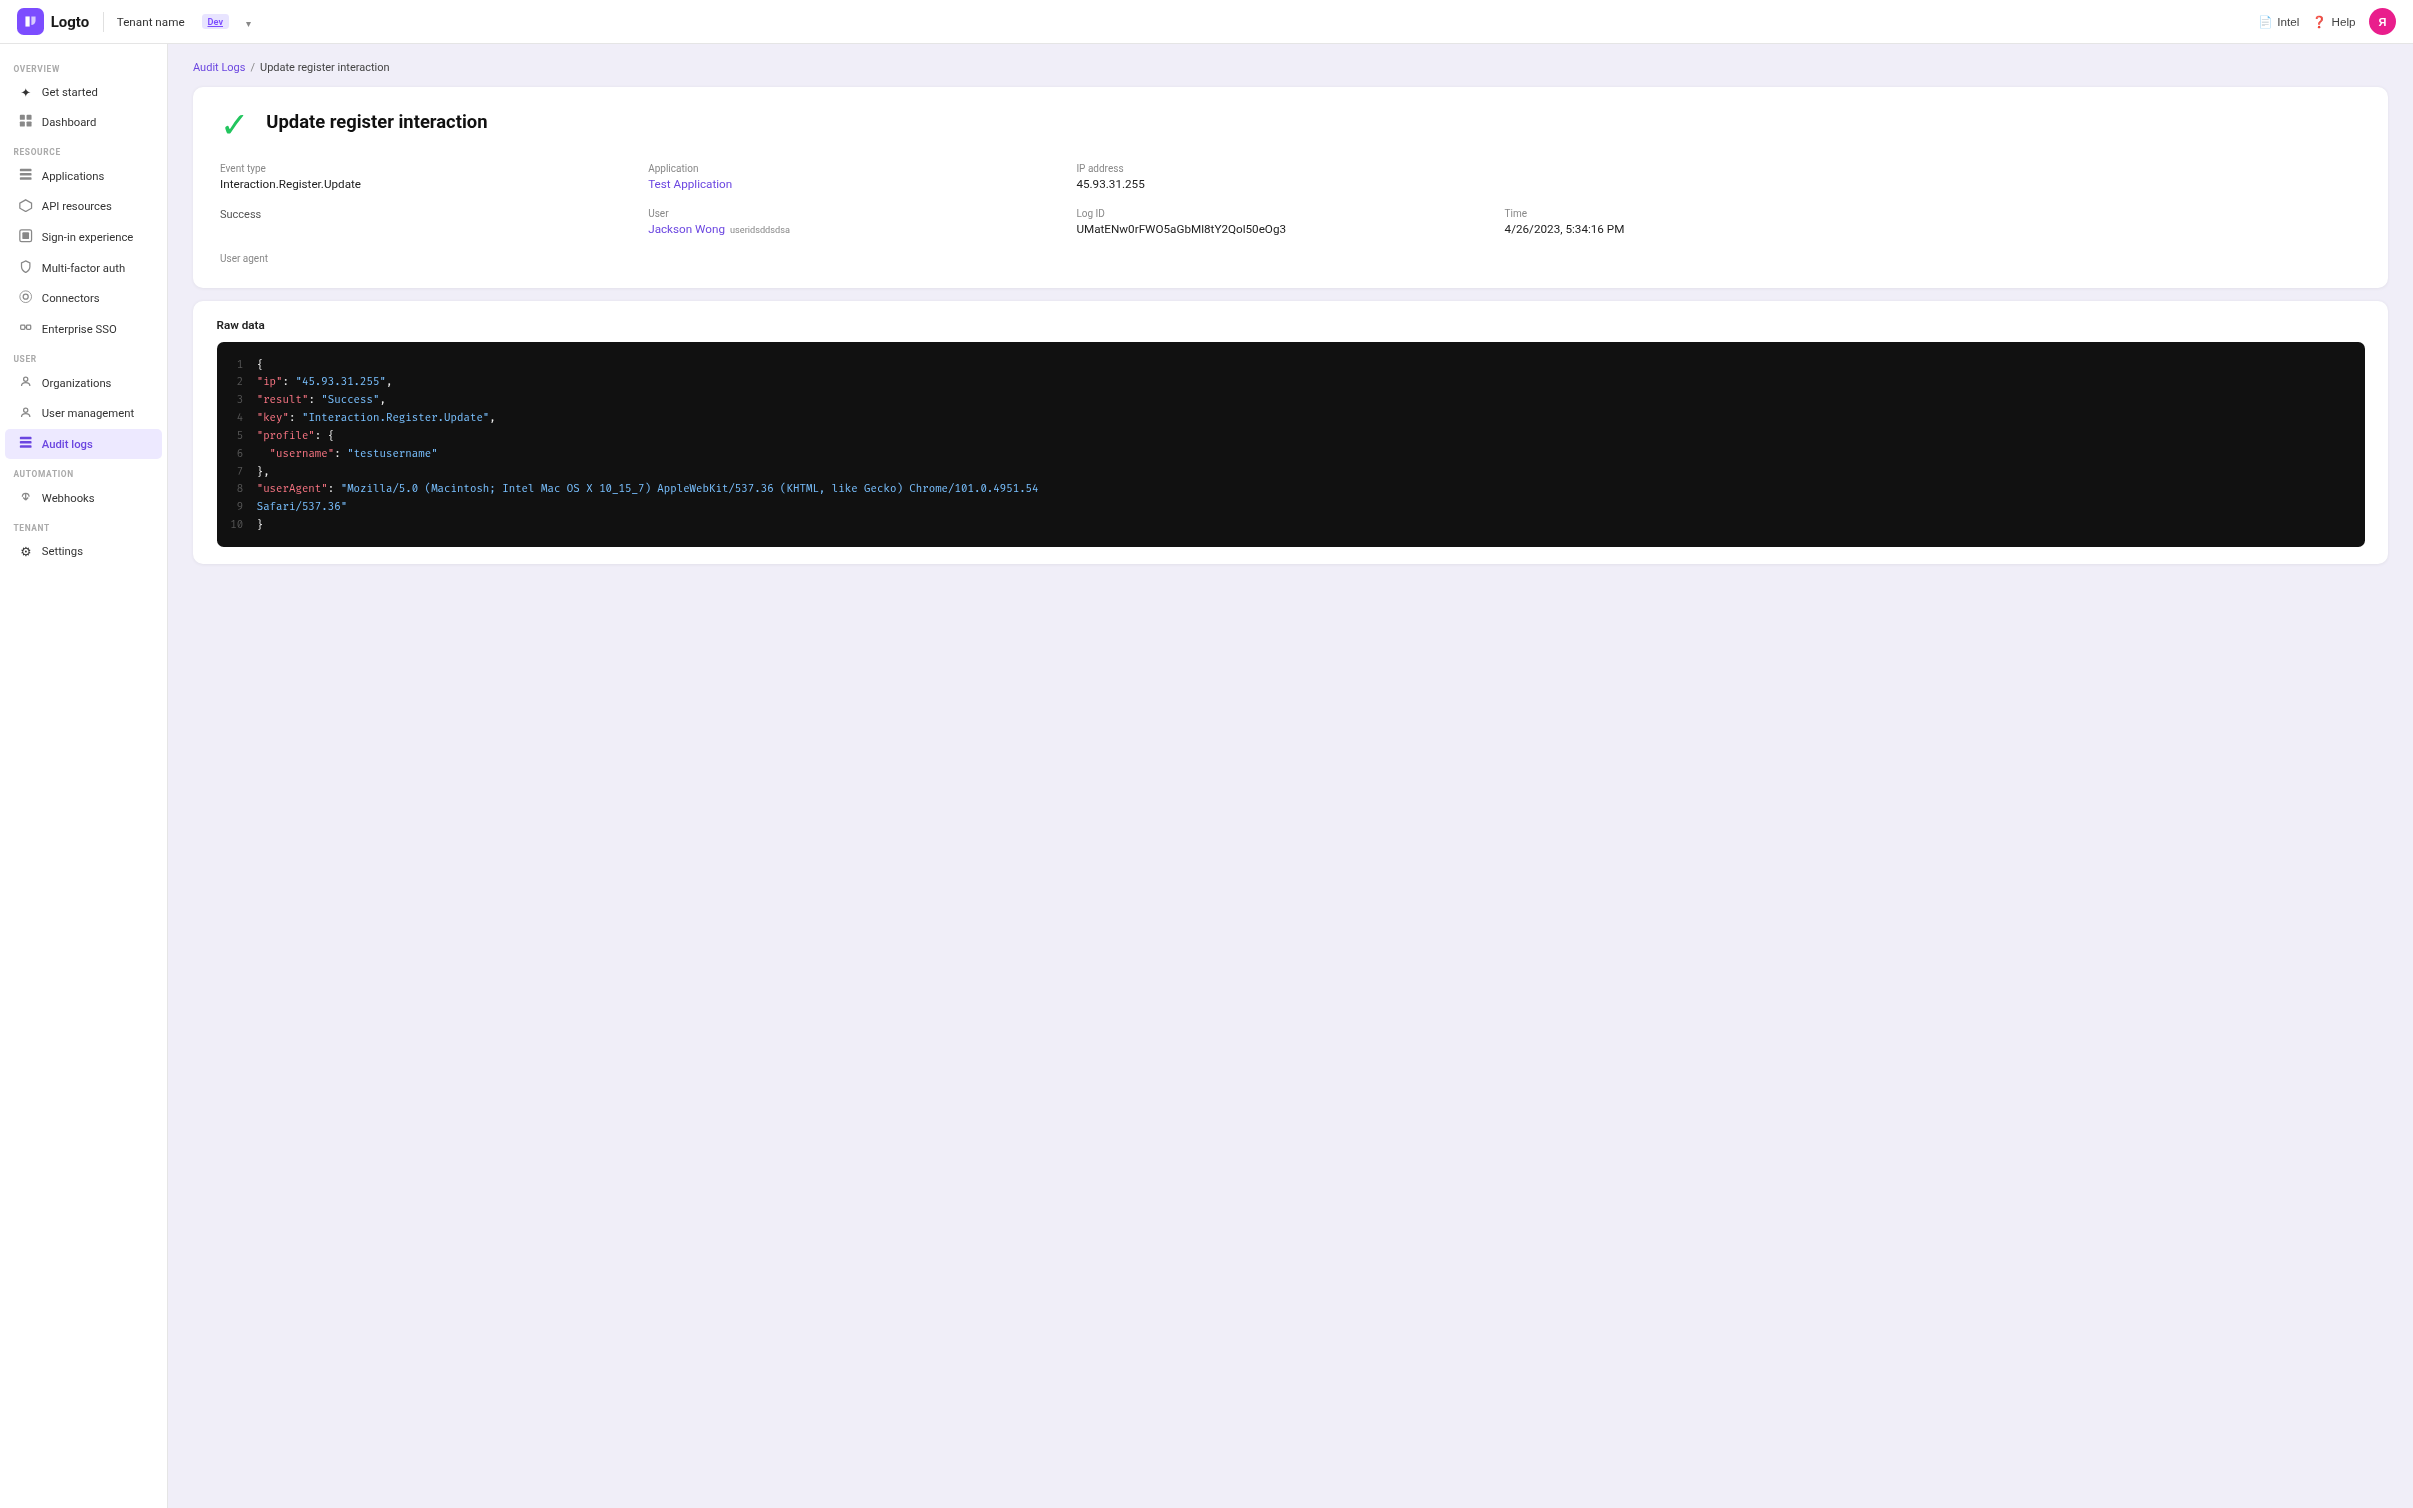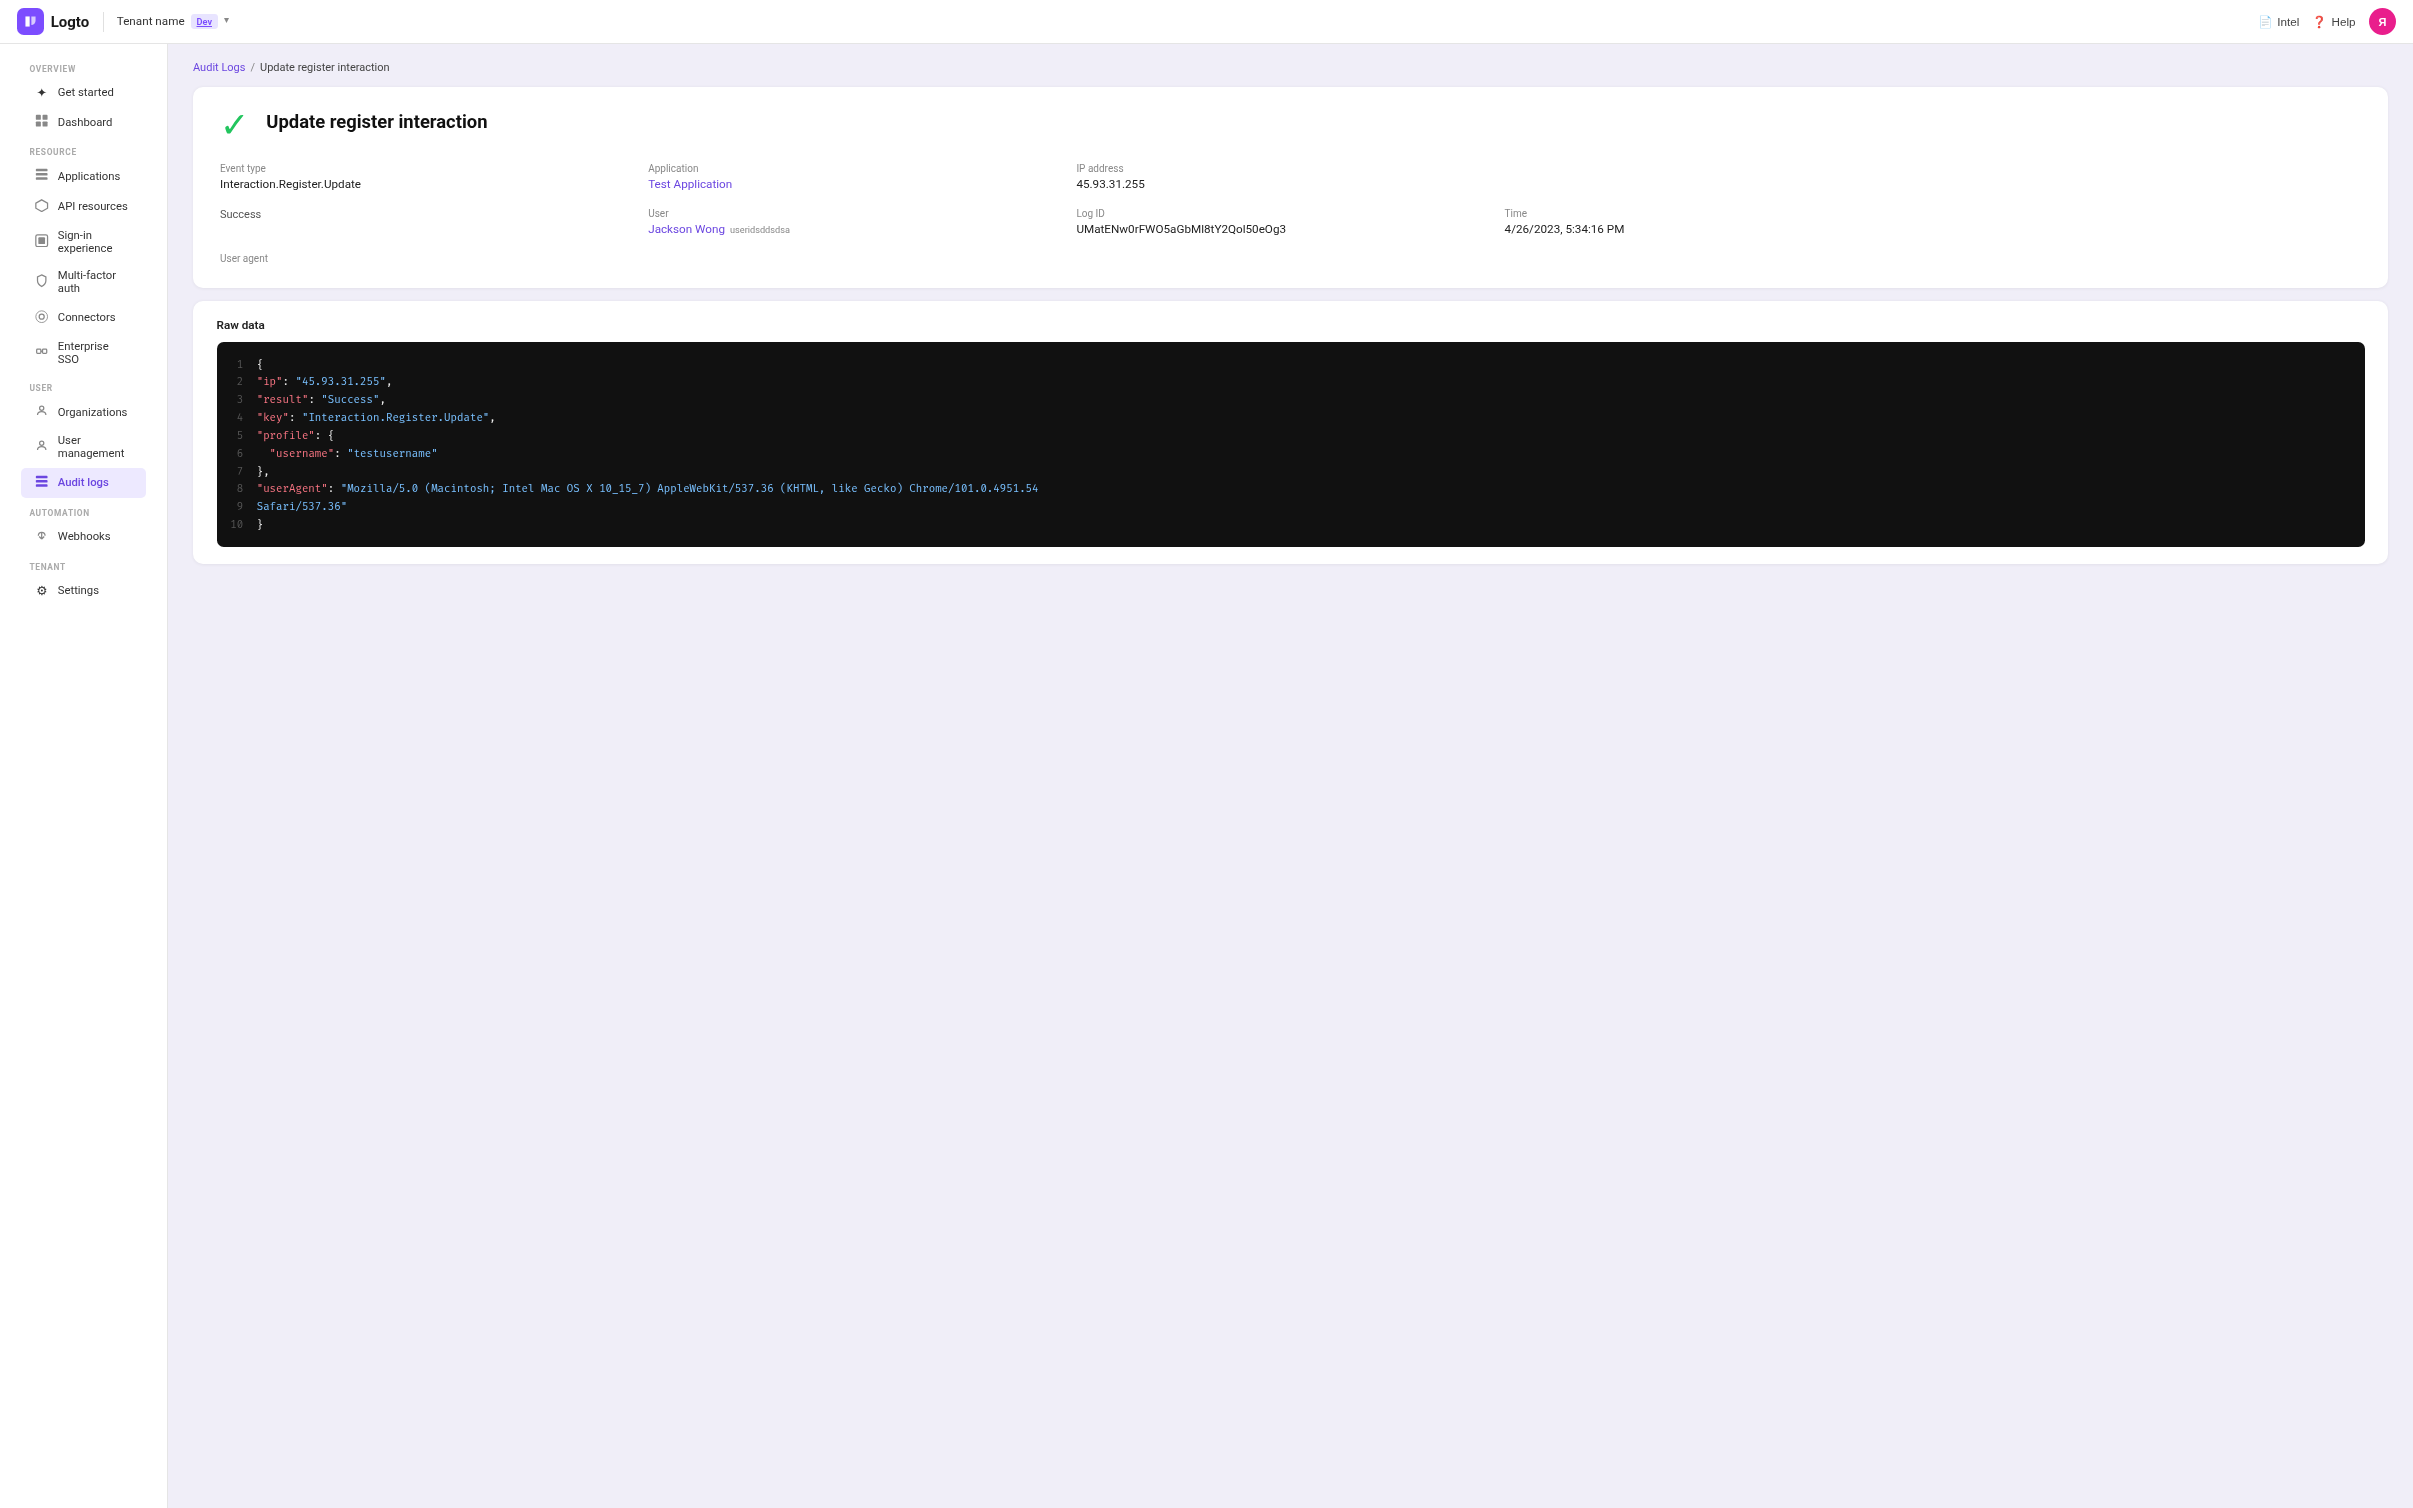--- a/index.html
+++ b/index.html
@@ -42,22 +42,22 @@
       color: #1a1a1a;
     }
     .divider-v {
       width: 0.8px;
       height: 20px;
       background: #e0e0e0;
       margin: 0 3.4px;
     }
     .tenant-area {
       display: flex;
-      align-items: flex-start;
-      gap: 6px;
+      align-items: flex-end;
+      gap: 17px;
       cursor: pointer;
     }
     .tenant-name {
       font-size: 11.7px;
       color: #333;
     }
     .tenant-badge {
       background: #e8e4ff;
       color: #7c4dff;
       font-size: 9.2px;
@@ -105,21 +105,21 @@
       flex: 1;
       overflow: hidden;
     }
     
     .sidebar {
       width: 168px;
       background: #fff;
       border-right: 0.8px solid #e5e5e5;
       overflow-y: auto;
       flex-shrink: 0;
-      padding: 10px 16px;
+      padding: 10px 0;
     }
     .sidebar-section-label {
       font-size: 8.4px;
       font-weight: 700;
       color: #aaa;
       text-transform: uppercase;
       letter-spacing: 0.08em;
       padding: 6.7px 13.4px 3.4px;
       margin-top: 3.4px;
     }

